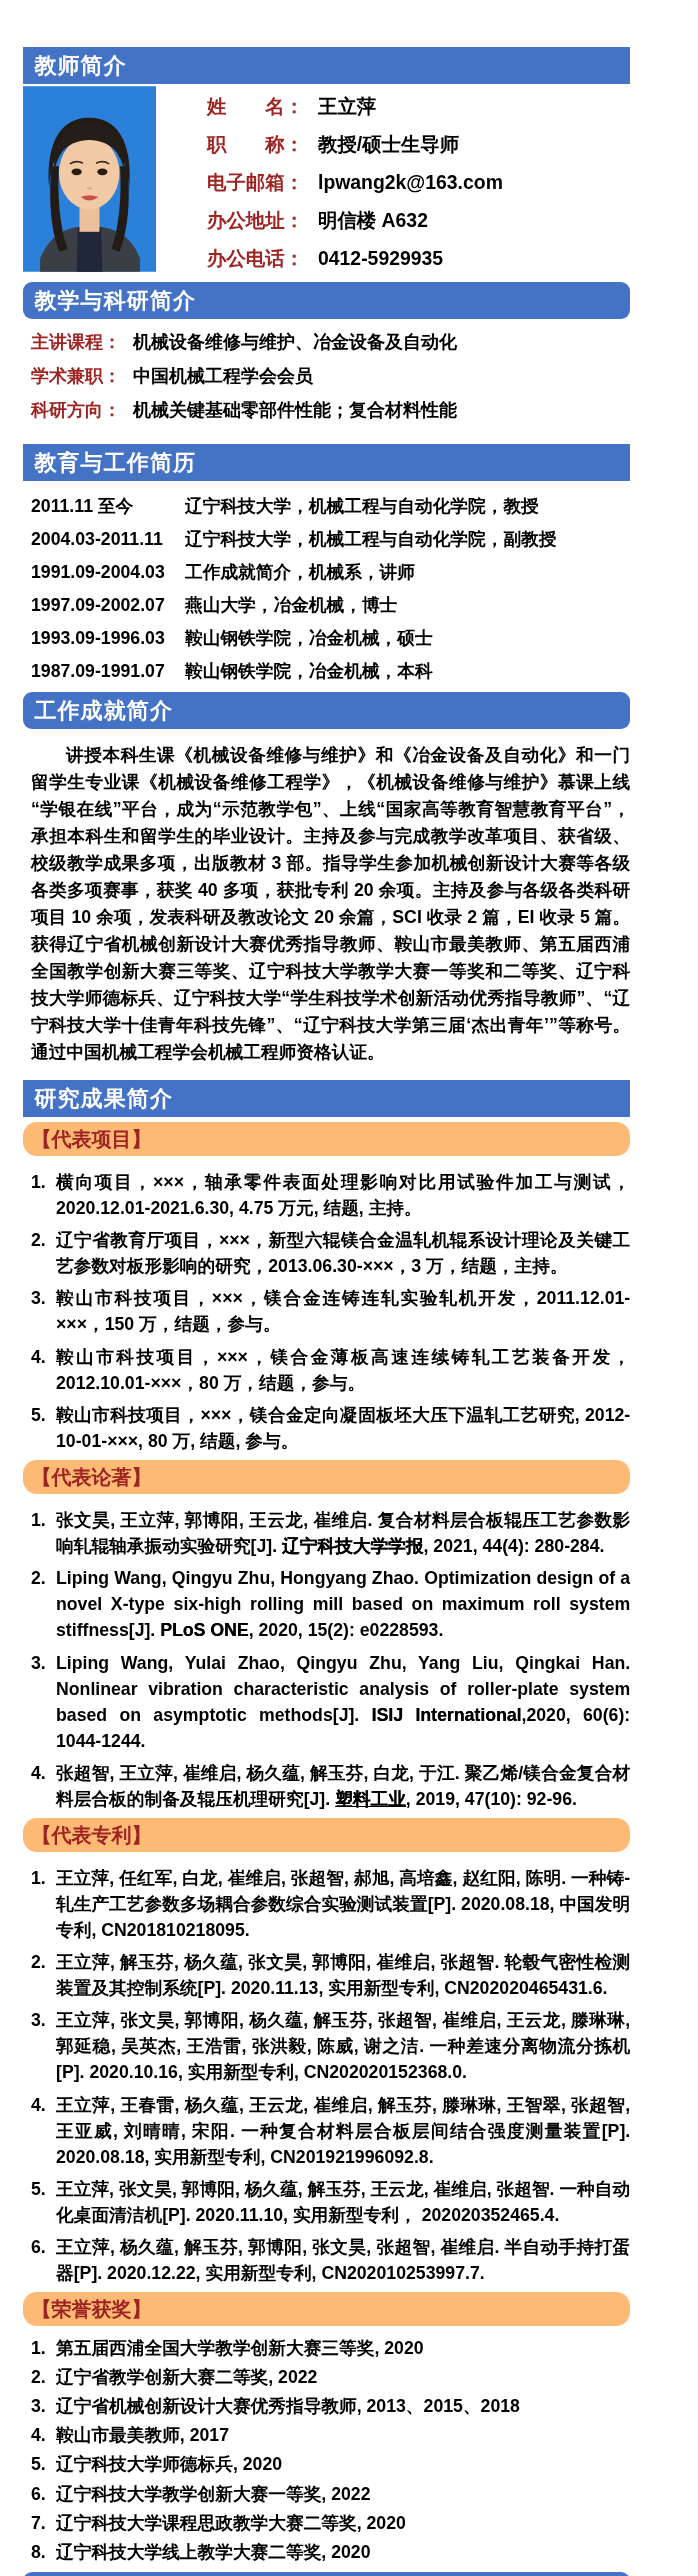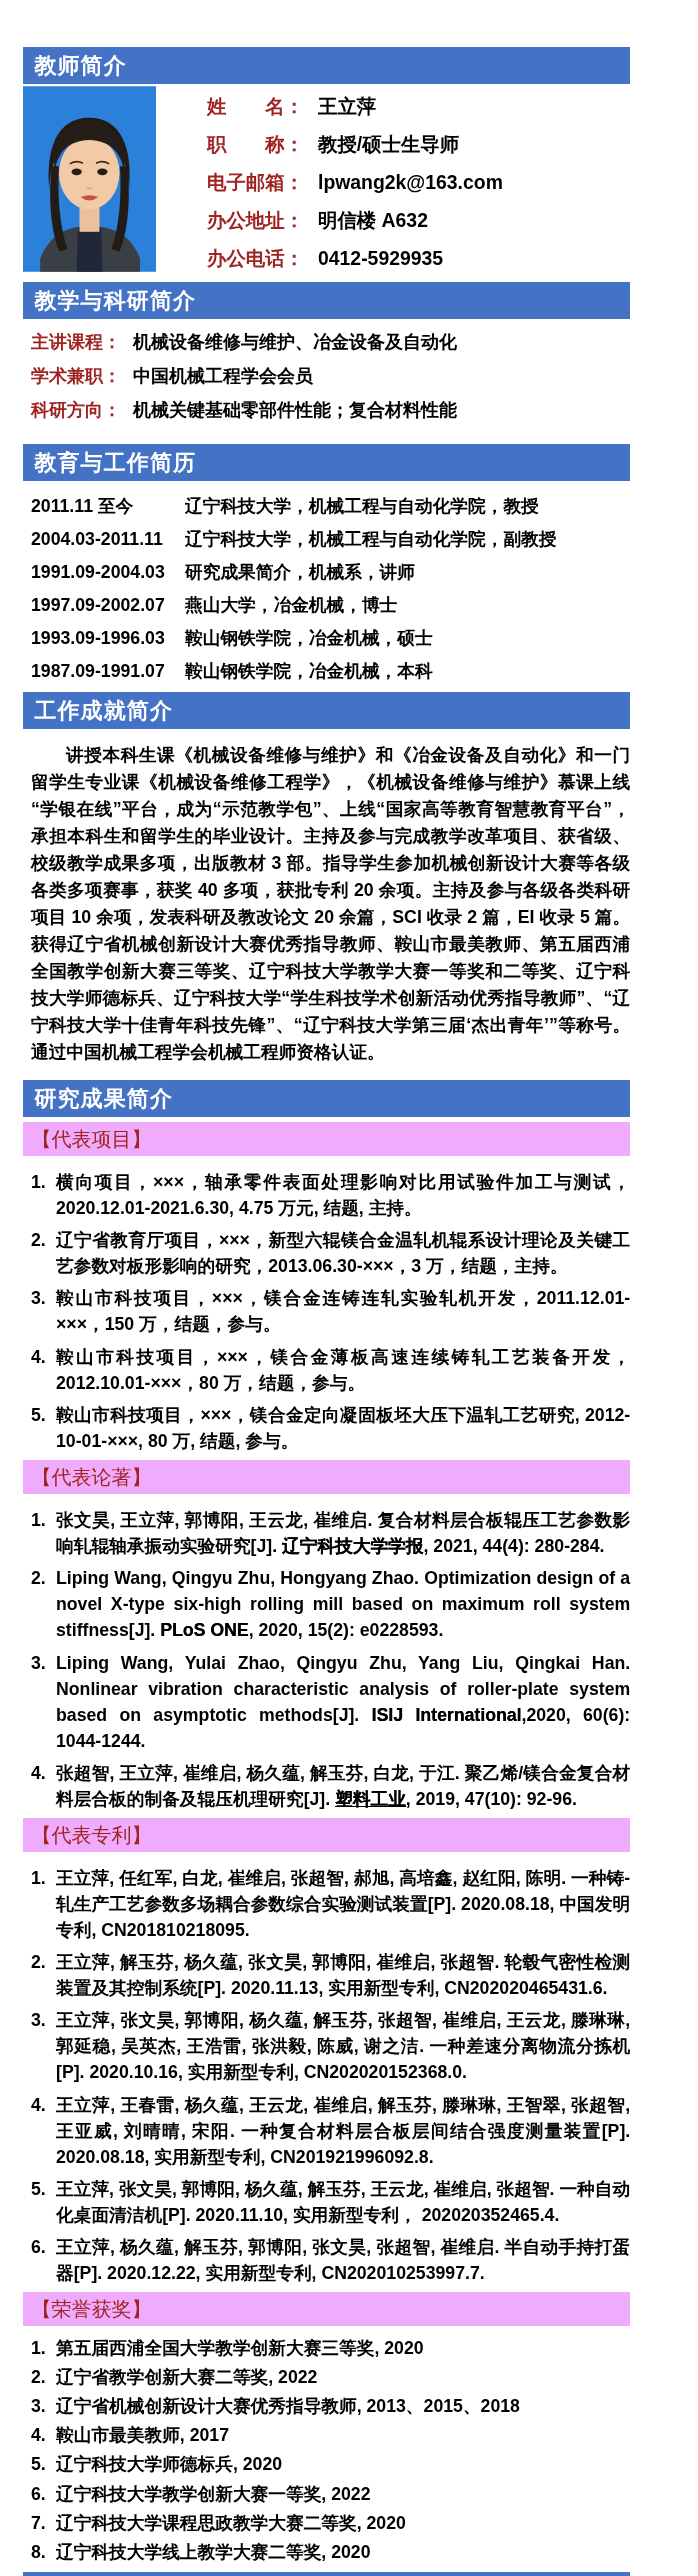--- a/index.html
+++ b/index.html
@@ -30,33 +30,33 @@
   .edu-rows{margin:9px 6.8px 0 31px;}
   .edu-row{display:flex;align-items:center;height:33px;font-size:17.7px;font-weight:bold;}
   .edu-period{width:154px;flex:none;}
   .edu-detail{flex:1;}
 
   
   .para{margin:12.6px 6.8px 0 31px;font-size:17.7px;font-weight:bold;line-height:27px;
         text-indent:35px;text-align:justify;}
 
   
-  .band{margin:5.7px 6.8px 0 23px;background:#f0abfc;color:#9E2423;font-weight:normal;
-        font-size:20px;line-height:34px;height:34px;padding-left:8.6px;}
+  .band{margin:5.7px 6.8px 0 23px;background:#fdba74;color:#9E2423;font-weight:bold;
+        font-size:20px;line-height:34px;height:34px;padding-left:8.6px;border-radius:14px;}
 
   
   .numlist{margin:12.6px 6.8px 0 31px;counter-reset:item;}
   .numlist .item{position:relative;padding-left:25px;font-size:17.7px;font-weight:bold;
                  line-height:26px;margin-bottom:6.3px;text-align:justify;}
   .numlist .item::before{counter-increment:item;content:counter(item) ".";
                  position:absolute;left:0;top:0;font-weight:bold;}
   .numlist.awards .item{line-height:19.4px;margin-bottom:9.7px;text-align:left;}
   .journal{font-weight:bold;text-shadow:0.2px 0 currentColor;}
   .journal.underline{text-decoration:underline;}
-  .mt8{margin-top:4.6px;}
+  .mt8{margin-top:4.6px;border-radius:9px;}
   .mt24{margin-top:13.7px;}
   .mt30{margin-top:17px;}
 </style>
 </head>
 <body>
 
 <div class="page">
   <div class="top-spacer"></div>
 
   <div class="bar">教师简介</div>
@@ -126,21 +126,21 @@
     <div class="edu-row">
       <span class="edu-period">2011.11 至今</span>
       <span class="edu-detail">辽宁科技大学，机械工程与自动化学院，教授</span>
     </div>
     <div class="edu-row">
       <span class="edu-period">2004.03-2011.11</span>
       <span class="edu-detail">辽宁科技大学，机械工程与自动化学院，副教授</span>
     </div>
     <div class="edu-row">
       <span class="edu-period">1991.09-2004.03</span>
-      <span class="edu-detail">研究成果简介，机械系，讲师</span>
+      <span class="edu-detail">工作成就简介，机械系，讲师</span>
     </div>
     <div class="edu-row">
       <span class="edu-period">1997.09-2002.07</span>
       <span class="edu-detail">燕山大学，冶金机械，博士</span>
     </div>
     <div class="edu-row">
       <span class="edu-period">1993.09-1996.03</span>
       <span class="edu-detail">鞍山钢铁学院，冶金机械，硕士</span>
     </div>
     <div class="edu-row">

